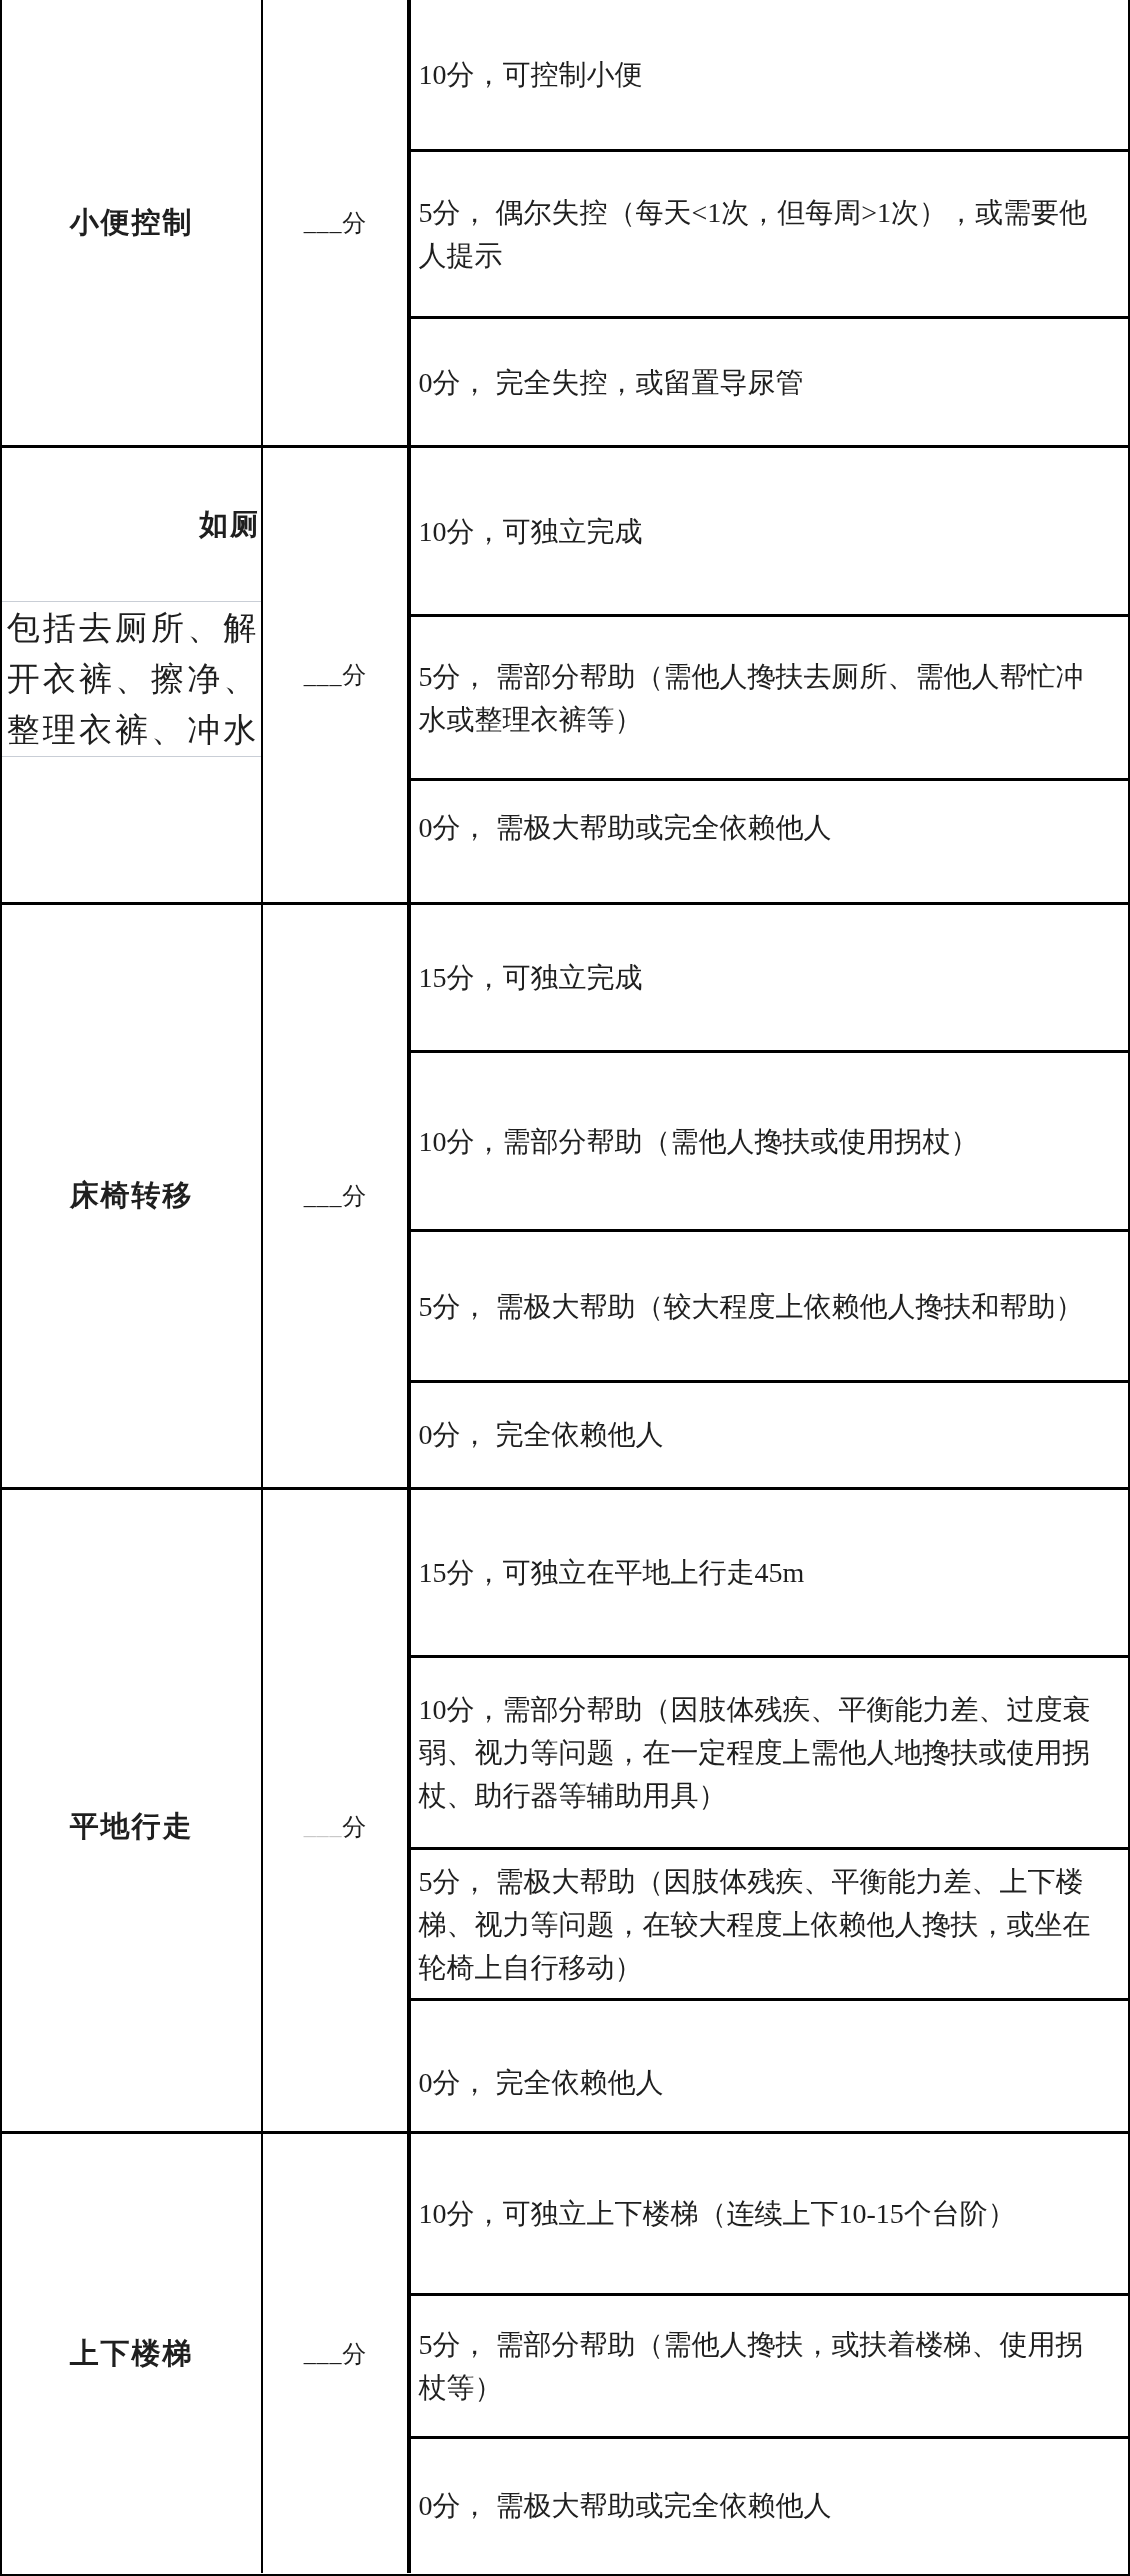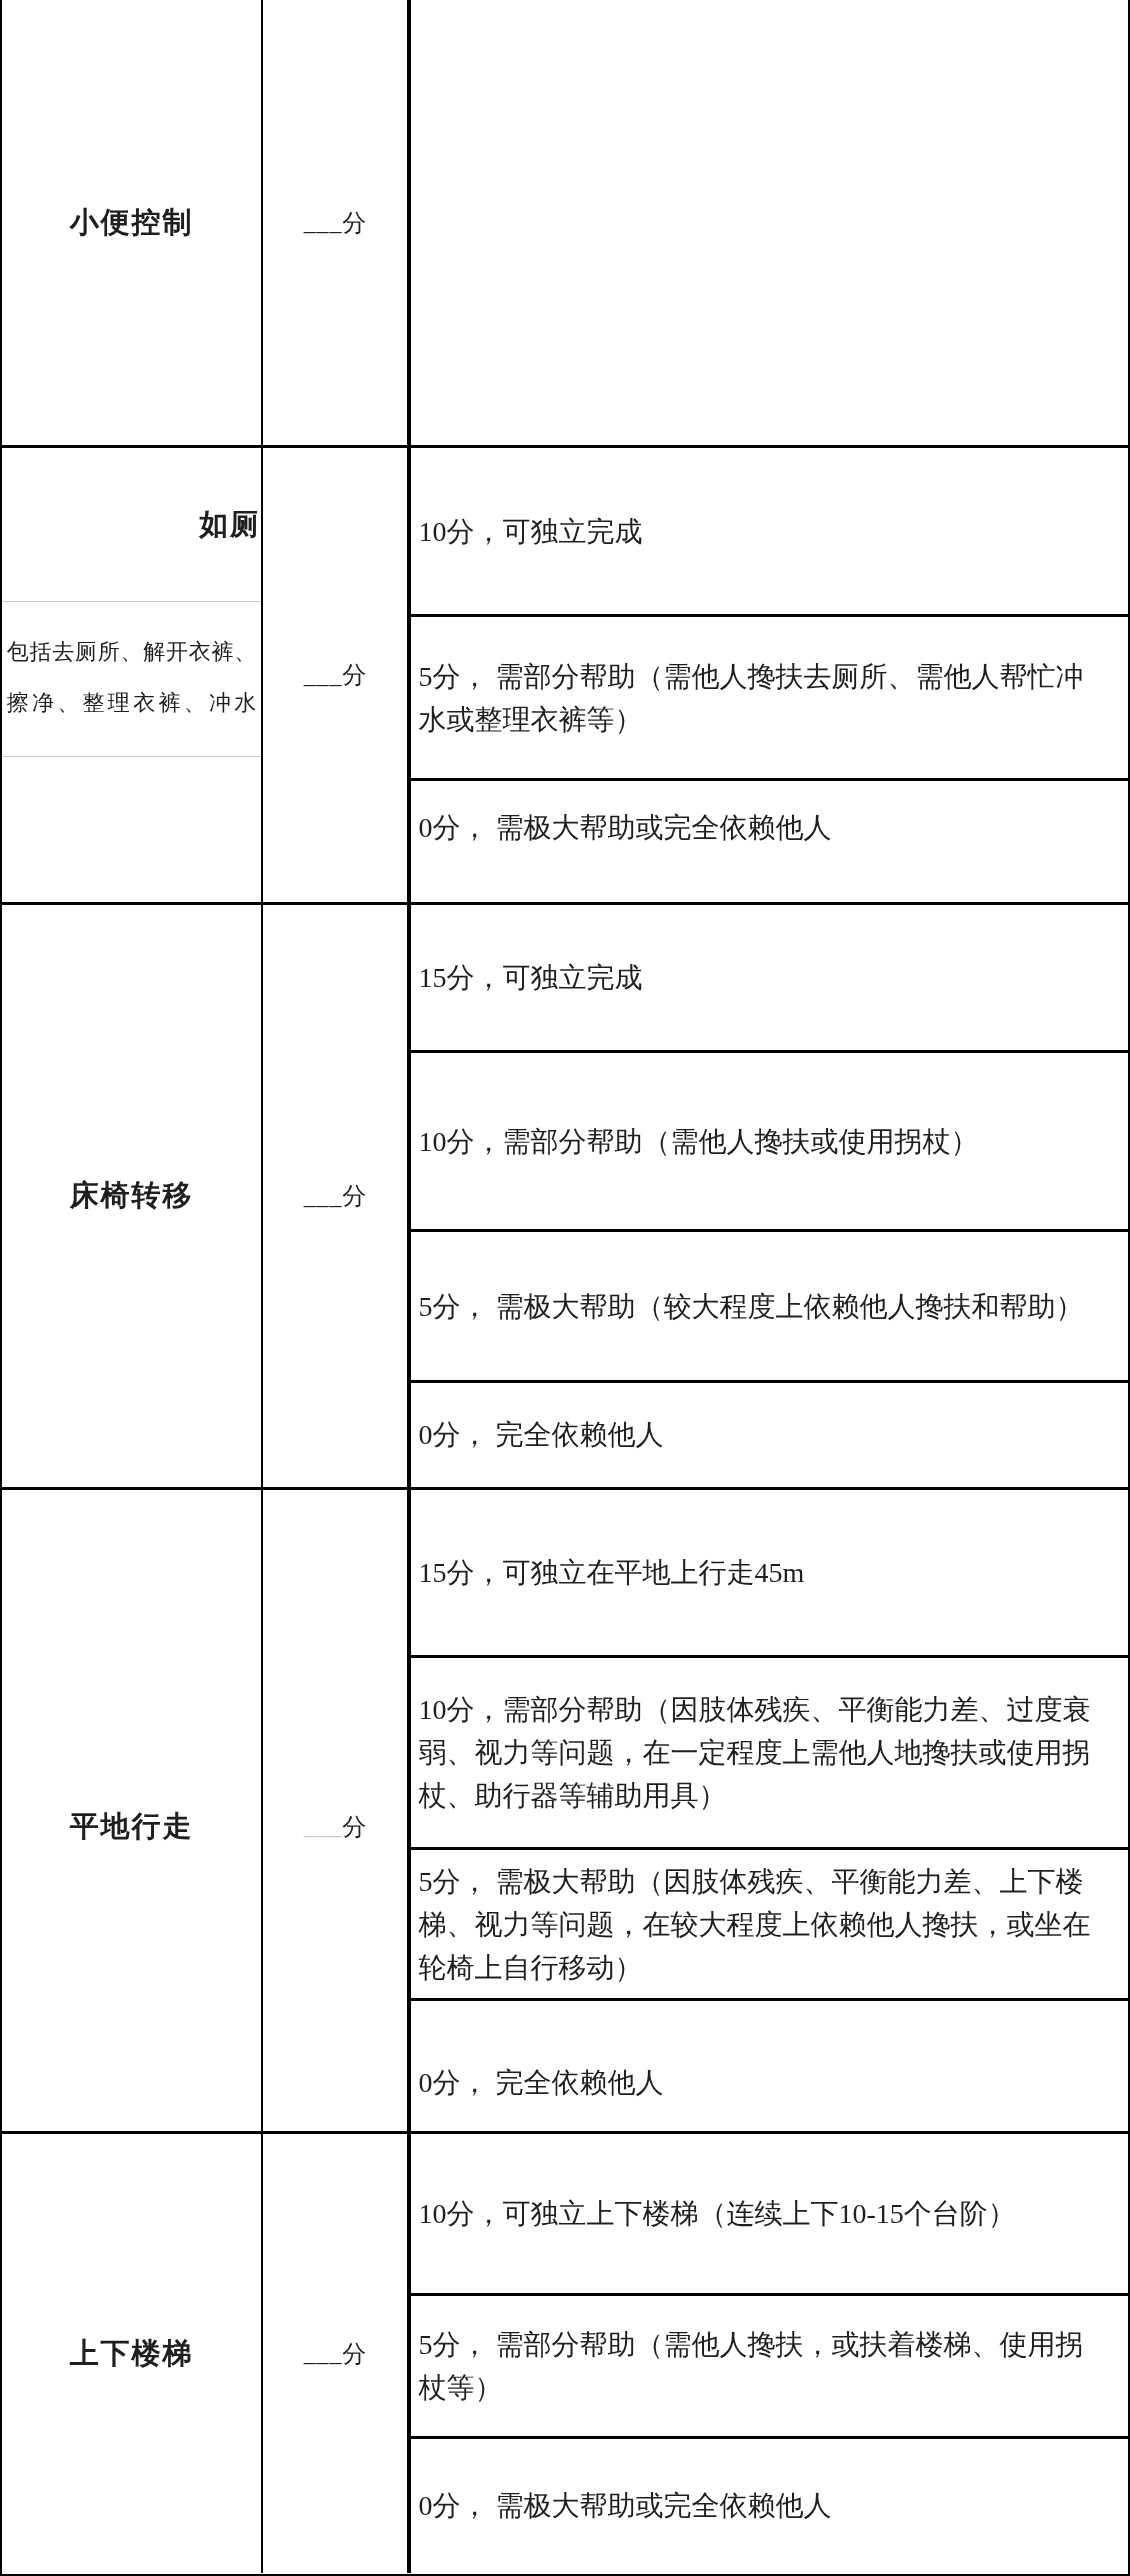--- a/index.html
+++ b/index.html
@@ -65,27 +65,26 @@
   .opt + .opt { border-top: 3.8px solid #000; }
 
   
   .sub {
     display: flex;
     align-items: center;
     justify-content: flex-end;
   }
   .sub + .sub { border-top: 1.9px solid #c9ced6; }
   .sub-note {
-    font-size: 22px;
+    font-size: 33px;
     line-height: 51px;
     text-align: justify;
     text-align-last: justify;
     padding: 0 4.7px;
     width: 100%;
-    font-family: Liberation Mono, monospace;
   }
 
   
   .s1 .opt:nth-child(1){height:149px;} .s1 .opt:nth-child(2){height:167px;} .s1 .opt:nth-child(3){height:129px;}
   .s2 .opt:nth-child(1){height:166px;} .s2 .opt:nth-child(2){height:164px;} .s2 .opt:nth-child(3){height:95px;}
   .s2 .sub:nth-child(1){height:153px;} .s2 .sub:nth-child(2){height:155px;} .s2 .sub:nth-child(3){height:145px;}
   .s3 .opt:nth-child(1){height:145px;} .s3 .opt:nth-child(2){height:179px;} .s3 .opt:nth-child(3){height:151px;} .s3 .opt:nth-child(4){height:106px;}
   .s4 .opt:nth-child(1){height:165px;} .s4 .opt:nth-child(2){height:192px;} .s4 .opt:nth-child(3){height:151px;} .s4 .opt:nth-child(4){height:165px;}
   .s5 .opt:nth-child(1){height:159px;} .s5 .opt:nth-child(2){height:143px;} .s5 .opt:nth-child(3){height:136px;}
 </style>
@@ -95,20 +94,31 @@
 <div class="table">
 
   <div class="section s1">
     <div class="item-col">
       <div class="item-label">小便控制</div>
     </div>
     <div class="score-col">
       <span class="underscore">___</span>
         <span>分</span>
     </div>
+    <div class="options-col">
+      <div class="opt">
+          <span>10分，可控制小便</span>
+        </div>
+      <div class="opt">
+          <span>5分， 偶尔失控（每天&lt;1次，但每周&gt;1次），或需要他人提示</span>
+        </div>
+      <div class="opt">
+          <span>0分， 完全失控，或留置导尿管</span>
+        </div>
+    </div>
   </div>
 
   <div class="section s2">
     <div class="item-col">
       <div class="sub">
         <span class="item-label" style="flex:none;">如厕</span>
       </div>
       <div class="sub">
         <span class="sub-note">包括去厕所、解开衣裤、擦净、整理衣裤、冲水</span>
       </div>

